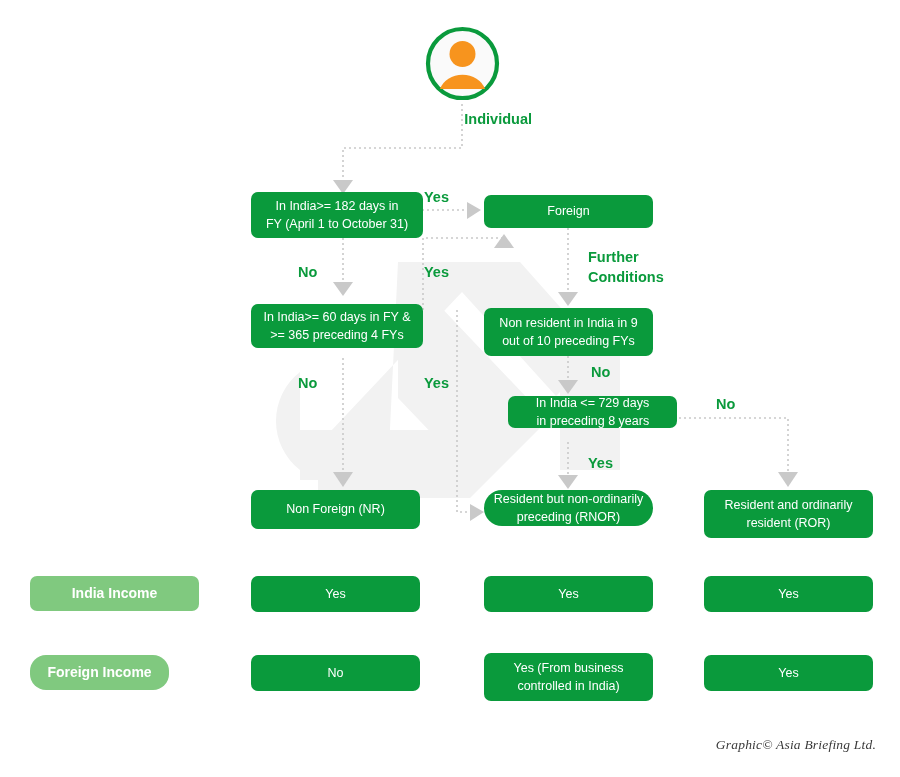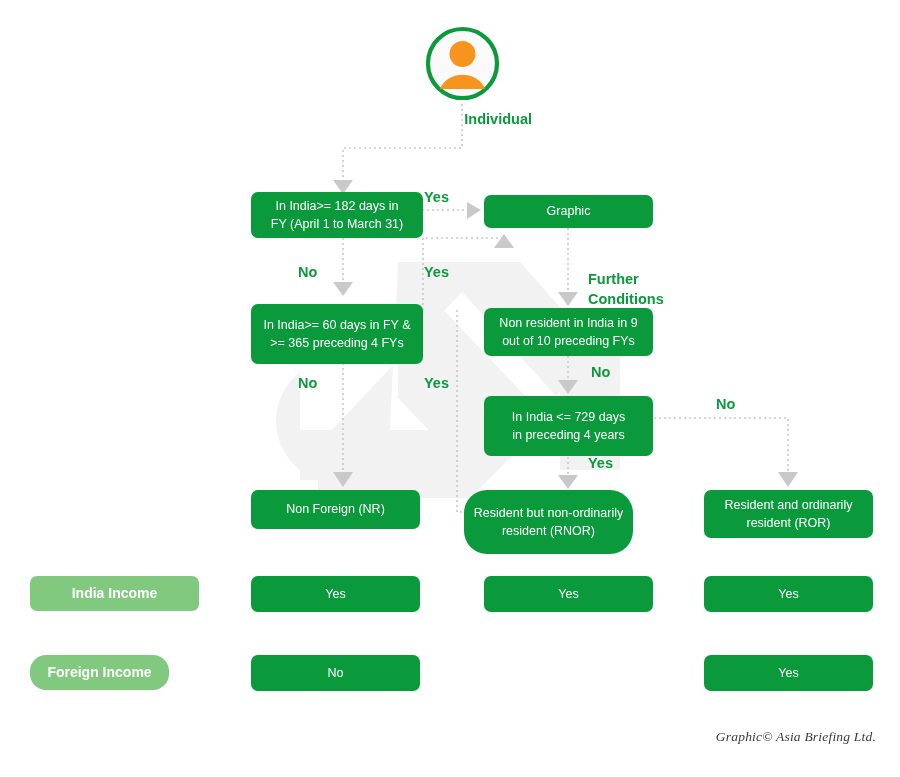--- a/index.html
+++ b/index.html
@@ -61,21 +61,21 @@
     color:#0a9a3c;
     font-weight:bold;
     font-size:14.5px;
     text-align:right;
     z-index:3;
   }
 
   
   .credit{
     position:absolute;
-    right:24px;bottom:32px;
+    right:24px;bottom:24px;
     font-family:"Liberation Serif", serif;
     font-style:italic;
     font-size:13.5px;
     color:#3a3a3a;
     letter-spacing:.2px;
     z-index:4;
   }
 </style>
 </head>
 <body>
@@ -145,77 +145,77 @@
   <svg class="avatar" style="left:425px;top:26px;width:75px;height:75px;" viewBox="0 0 75 75" xmlns="http://www.w3.org/2000/svg">
     <circle cx="37.5" cy="37.5" r="34.5" fill="#fafafa" stroke="#0a9a3c" stroke-width="4.2"></circle>
     <circle cx="37.5" cy="28" r="13" fill="#f7941e"></circle>
     <path d="M15 63 A23.5 20 0 0 1 60 63 Z" fill="#f7941e"></path>
   </svg>
   <div class="avatar-caption" style="left:392px;top:111px;width:140px;">Individual</div>
 
   <div class="node" style="left:251px;top:192px;width:172px;height:46px;">
     <div>
       <span>In India&gt;= 182 days in</span>
-      <span>FY (April 1 to March 31)</span>
+      <span>FY (April 1 to October 31)</span>
     </div>
   </div>
 
   <div class="node" style="left:484px;top:195px;width:169px;height:33px;">
     <div>
-      <span>Graphic</span>
-    </div>
-  </div>
-
-  <div class="node" style="left:251px;top:304px;width:172px;height:60px;">
+      <span>Foreign</span>
+    </div>
+  </div>
+
+  <div class="node" style="left:251px;top:304px;width:172px;height:44px;">
     <div>
       <span>In India&gt;= 60 days in FY &amp;</span>
       <span>&gt;= 365 preceding 4 FYs</span>
     </div>
   </div>
 
   <div class="node" style="left:484px;top:308px;width:169px;height:48px;">
     <div>
       <span>Non resident in India in 9</span>
       <span>out of 10 preceding FYs</span>
     </div>
   </div>
 
-  <div class="node" style="left:484px;top:396px;width:169px;height:60px;">
+  <div class="node" style="left:508px;top:396px;width:169px;height:32px;text-align:right;">
     <div>
       <span>In India &lt;= 729 days</span>
-      <span>in preceding 4 years</span>
+      <span>in preceding 8 years</span>
     </div>
   </div>
 
   <div class="node" style="left:251px;top:490px;width:169px;height:39px;">
     <div>
       <span>Non Foreign (NR)</span>
     </div>
   </div>
 
-  <div class="node" style="left:464px;top:490px;width:169px;height:64px;border-radius:23px;">
+  <div class="node" style="left:484px;top:490px;width:169px;height:36px;border-radius:23px;">
     <div>
       <span>Resident but non-ordinarily</span>
-      <span>resident (RNOR)</span>
+      <span>preceding (RNOR)</span>
     </div>
   </div>
 
   <div class="node" style="left:704px;top:490px;width:169px;height:48px;">
     <div>
       <span>Resident and ordinarily</span>
       <span>resident (ROR)</span>
     </div>
   </div>
 
   <div class="elabel" style="left:424px;top:188px;">Yes</div>
   <div class="elabel" style="left:298px;top:263px;">No</div>
   <div class="elabel" style="left:424px;top:263px;">Yes</div>
   <div class="elabel" style="left:298px;top:374px;">No</div>
   <div class="elabel" style="left:424px;top:374px;">Yes</div>
-  <div class="elabel" style="left:588px;top:248px;line-height:1.35;margin-top:22px;">Further
+  <div class="elabel" style="left:588px;top:248px;line-height:1.35;">Further
 Conditions</div>
   <div class="elabel" style="left:591px;top:363px;">No</div>
   <div class="elabel" style="left:588px;top:454px;">Yes</div>
   <div class="elabel" style="left:716px;top:395px;">No</div>
 
   <div class="node light" style="left:30px;top:576px;width:169px;height:35px;">
     <div>
       <span>India Income</span>
     </div>
   </div>
@@ -238,20 +238,24 @@
   <div class="node light" style="left:30px;top:655px;width:139px;height:35px;border-radius:16px;">
     <div>
       <span>Foreign Income</span>
     </div>
   </div>
   <div class="node" style="left:251px;top:655px;width:169px;height:36px;">
     <div>
         <span>No</span>
       </div>
   </div>
+  <div class="node" style="left:484px;top:653px;width:169px;height:48px;">
+    <div style="white-space:pre-line;"><span>Yes (From business
+controlled in India)</span></div>
+  </div>
   <div class="node" style="left:704px;top:655px;width:169px;height:36px;">
     <div>
         <span>Yes</span>
       </div>
   </div>
 
   <div class="credit">Graphic© Asia Briefing Ltd.</div>
 
 </div>
 

